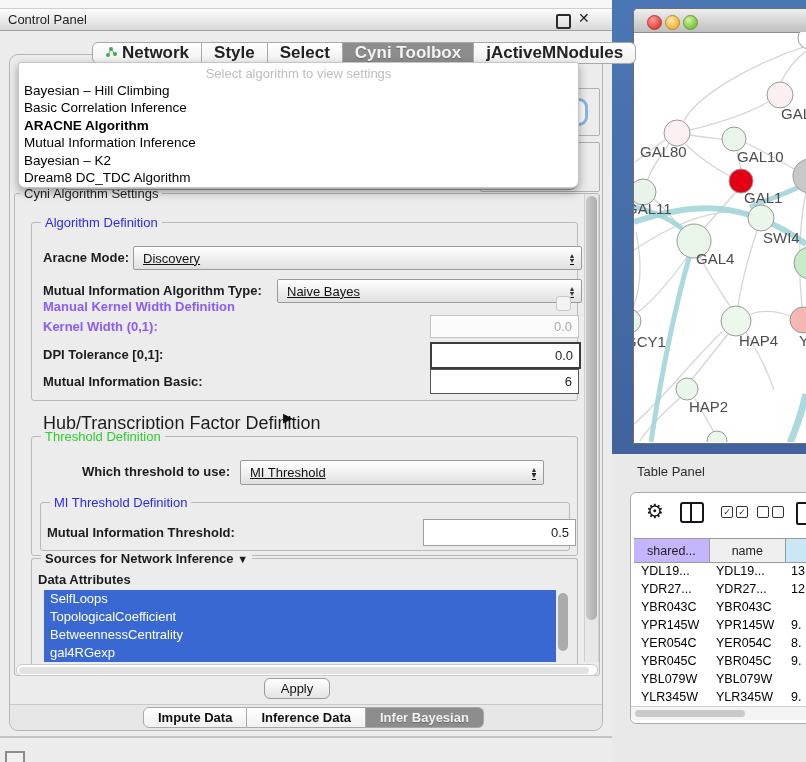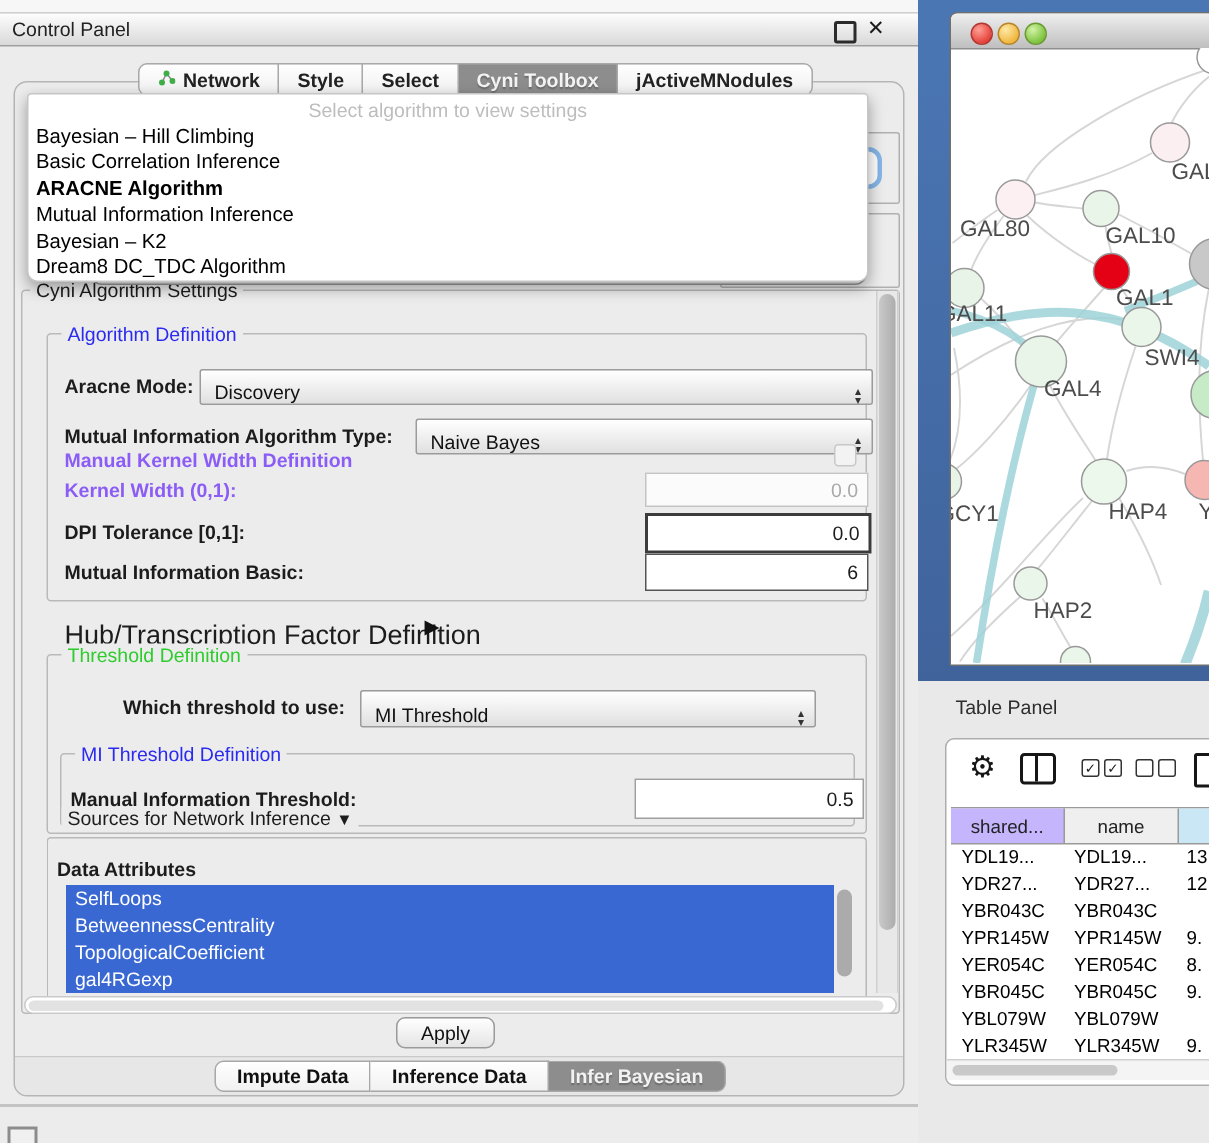--- a/index.html
+++ b/index.html
@@ -13,21 +13,21 @@
     background:linear-gradient(#fdfdfd,#d9d9d9);
     border-top:1px solid #cfcfcf;border-bottom:1px solid #9f9f9f;
     display:flex;align-items:center;padding:0 8px;}
   .titlebar .t{font-size:13px;color:#222;}
   .float-btn{position:absolute;left:556px;top:5px;width:11px;height:11px;border:2px solid #2b2b2b;border-radius:2px;}
   .close-btn{position:absolute;left:578px;top:1px;font-size:14px;font-weight:700;color:#1b1b1b;}
 
   
   .tabbar{left:92px;top:42px;height:22px;display:flex;z-index:3;}
   .tab{background:linear-gradient(#ffffff,#efefef);border:1px solid #a9a9a9;border-left:none;
-       padding:0 12px;display:flex;align-items:center;gap:5px;font-weight:600;font-size:13px;color:#222;}
+       padding:0 12px;display:flex;align-items:center;gap:5px;font-weight:600;font-size:17px;color:#222;}
   .tab:first-child{border-left:1px solid #a9a9a9;border-radius:6px 0 0 6px;}
   .tab:last-child{border-radius:0 6px 6px 0;}
   .tab.sel{background:#8d8d8d;color:#f4f4f4;text-shadow:0 1px 1px rgba(0,0,0,.25);}
 
   
   .outer-panel{left:9px;top:54px;width:594px;height:677px;background:#ececec;
     border:1px solid #b5b5b5;border-radius:9px;}
   .outer-bottom{left:10px;top:704px;width:592px;height:26px;background:#e7e7e7;
     border-top:1px solid #c9c9c9;border-radius:0 0 9px 9px;}
 
@@ -44,22 +44,22 @@
   .popup .ph{height:17px;line-height:17px;text-align:center;color:#bdbdbd;font-size:13px;}
   .popup .it{height:17.4px;line-height:17.4px;padding-left:5px;font-size:13.5px;color:#000;}
   .popup .it.sel{font-weight:700;}
 
   
   .groupbox{border:1px solid #b9b9b9;border-radius:3px;}
   .gtitle{position:absolute;background:#ececec;padding:0 4px;font-size:13px;white-space:nowrap;}
   .blue{color:#2a2af0;} .green{color:#2ecc2e;}
   .lbl{position:absolute;font-weight:700;font-size:13px;white-space:nowrap;}
   .lbl.dis{color:#8b5cf6;}
-  .combo{position:absolute;display:flex;align-items:flex-end;border:1px solid #9b9b9b;border-radius:2px;
-    background:linear-gradient(#ffffff,#e0e0e0);padding-left:9px;font-size:13px;color:#111;}
+  .combo{position:absolute;display:flex;align-items:center;border:1px solid #9b9b9b;border-radius:2px;
+    background:linear-gradient(#ffffff,#e0e0e0);padding-left:9px;font-size:13px;color:#111;text-decoration:underline;}
   .combo .arr{margin-left:auto;display:flex;flex-direction:column;align-items:center;
     font-size:8px;line-height:5.5px;color:#333;padding-right:7px;}
   .field{position:absolute;background:#fff;display:flex;align-items:center;justify-content:flex-end;
     padding-right:6px;font-size:13px;}
   .f-strong{border:2px solid #3c3c3c;} .f-mid{border:1px solid #555;} .f-light{border:1px solid #9f9f9f;}
   .f-dis{border:1px solid #c4c4c4;color:#a9a9a9;background:#fbfbfb;}
   .chk-dis{border:1px solid #c8c8c8;border-radius:3px;background:#f3f3f3;}
 
   .vscroll{background:#e8e8e8;border-left:1px solid #cfcfcf;border-right:1px solid #cfcfcf;}
   .vthumb{position:absolute;border-radius:6px;background:linear-gradient(90deg,#c9c9c9,#adadad);}
@@ -226,35 +226,35 @@
   <div class="combo" style="left:240px;top:460px;width:293px;height:23px;">
     <span>MI Threshold</span>
     <span class="arr">
         <span>▴</span>
         <span>▾</span>
       </span>
   </div>
 
   <div class="abs groupbox" style="left:40px;top:502px;width:530px;height:49px;"></div>
   <div class="abs gtitle blue" style="left:50px;top:495px;">MI Threshold Definition</div>
-  <div class="abs lbl" style="left:47px;top:525px;">Manual Information Threshold:</div>
+  <div class="abs lbl" style="left:47px;top:525px;">Mutual Information Threshold:</div>
   <div class="field f-light" style="left:423px;top:519px;width:145px;height:25px;">0.5</div>
 
   <div class="abs groupbox" style="left:31px;top:558px;width:547px;height:116px;border-bottom:none;border-radius:3px 3px 0 0;"></div>
-  <div class="abs gtitle" style="left:41px;top:538px;">
+  <div class="abs gtitle" style="left:41px;top:551px;font-weight:bold;">
     <span>Sources for Network Inference</span>
     <span style="font-size:11px;">▼</span>
   </div>
   <div class="abs lbl" style="left:38px;top:572px;">Data Attributes</div>
 
   <div class="abs attr-list" style="left:44px;top:590px;width:526px;height:72px;">
     <div id="attr-items" style="width:512px;">
         <div class="attr-item">SelfLoops</div>
+        <div class="attr-item">TopologicalCoefficient</div>
         <div class="attr-item">BetweennessCentrality</div>
-        <div class="attr-item">TopologicalCoefficient</div>
         <div class="attr-item">gal4RGexp</div>
       </div>
     <div class="attr-scroll" style="left:512px;top:0;width:14px;height:72px;">
       <div class="attr-thumb" style="left:2px;top:3px;width:10px;height:58px;"></div>
     </div>
   </div>
 
   <div class="abs hscroll" style="left:16px;top:664px;width:582px;height:12px;">
     <div class="hthumb" style="left:2px;top:2px;width:570px;height:7px;"></div>
   </div>

